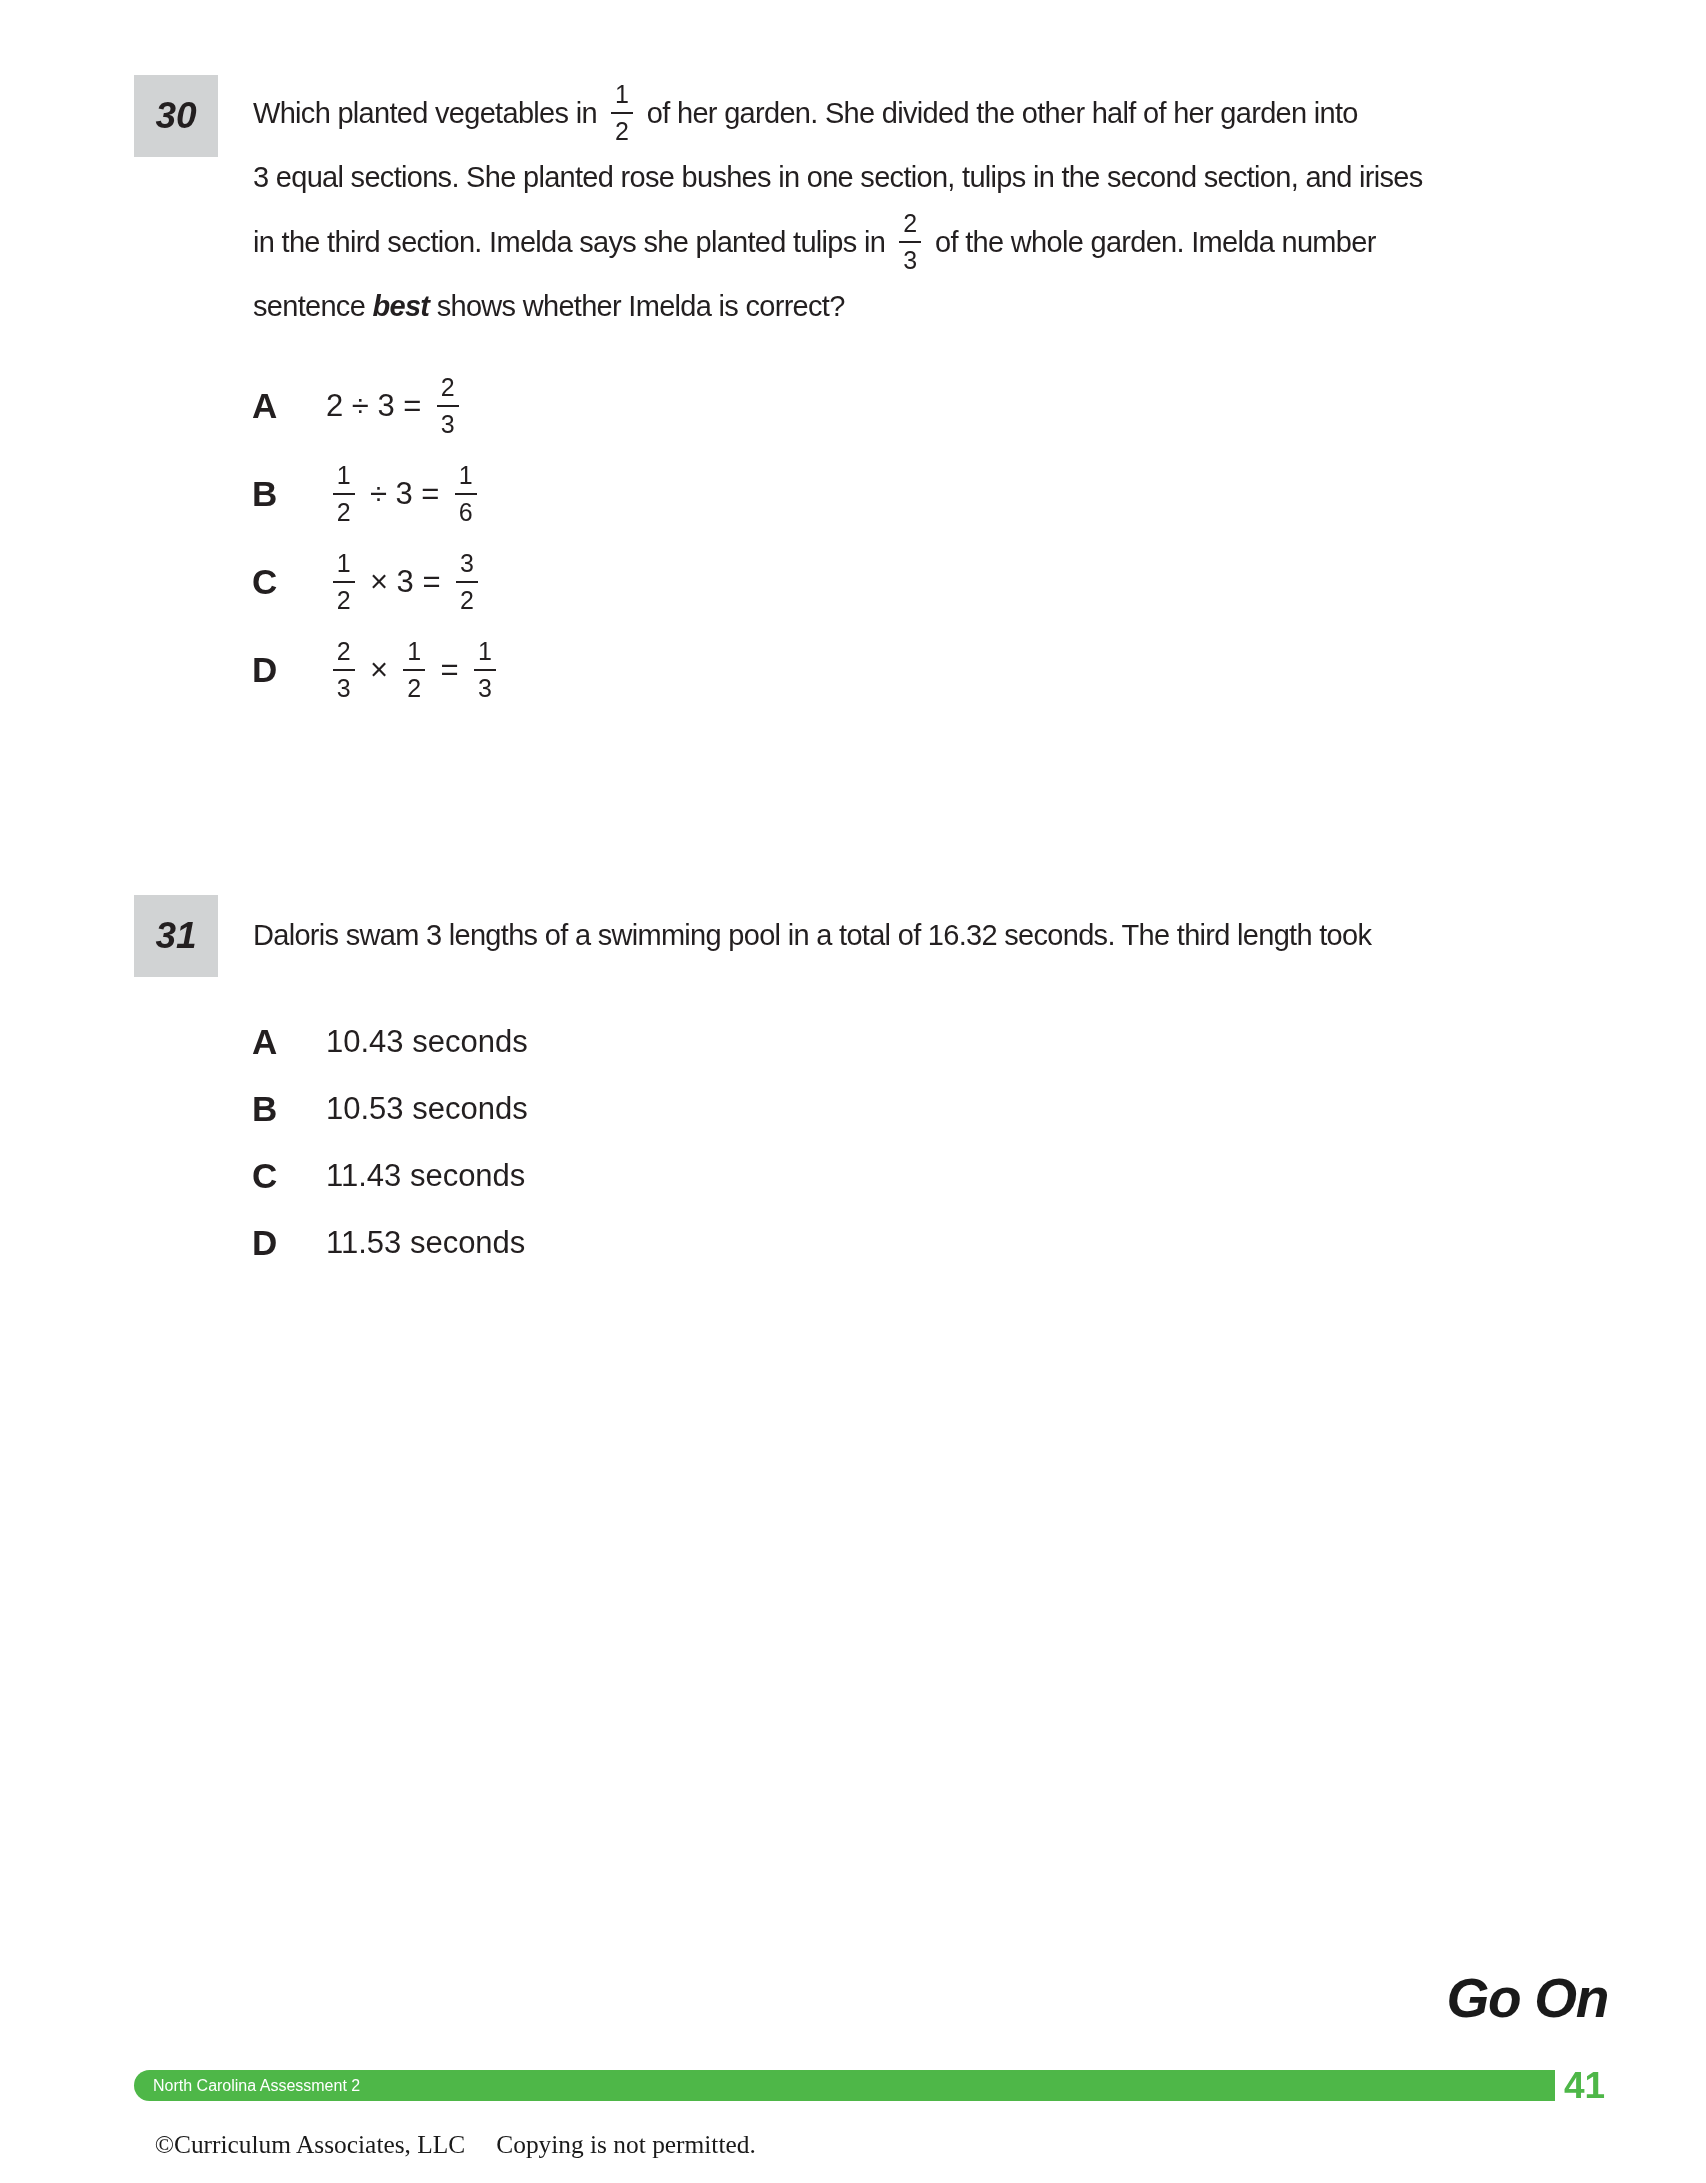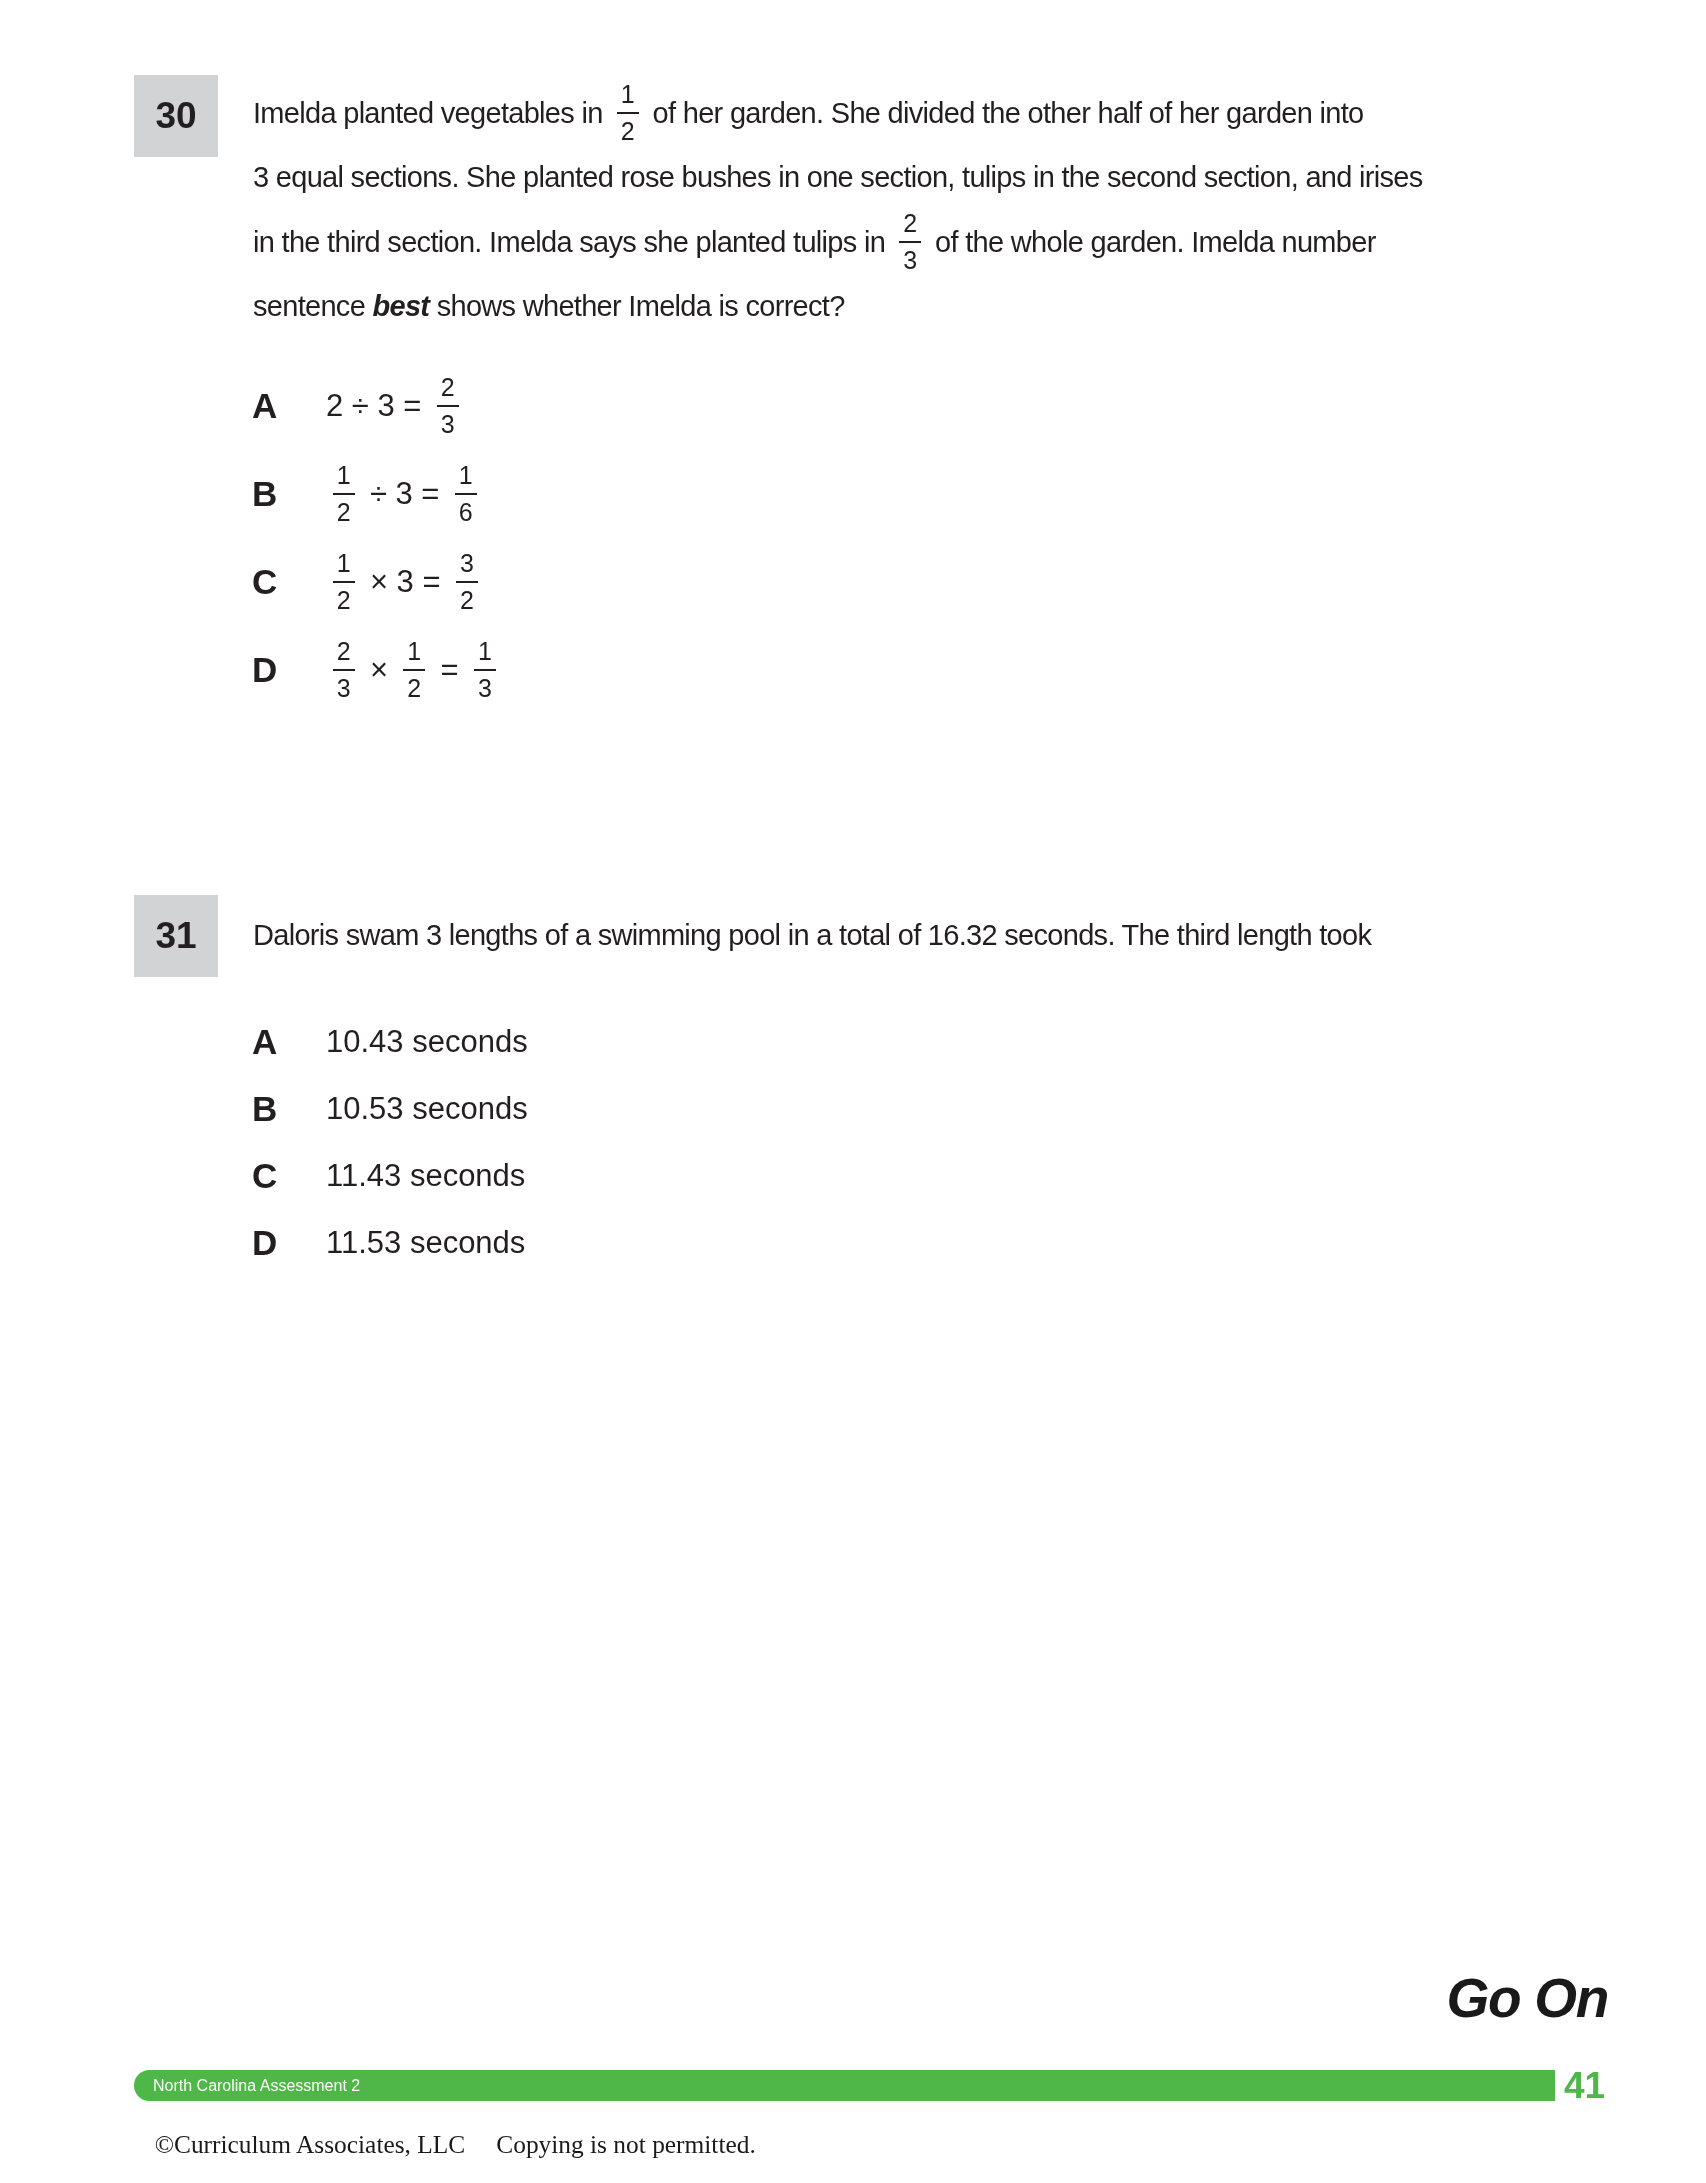--- a/index.html
+++ b/index.html
@@ -9,21 +9,21 @@
   }
   html,body{margin:0;padding:0;}
   body{
     width:1706px;height:2183px;position:relative;background:#ffffff;
     font-family:"Liberation Sans",sans-serif;color:var(--ink);
     overflow:hidden;
   }
   .numbox{
     position:absolute;left:134px;width:84px;height:82px;background:var(--gray);
     display:flex;align-items:center;justify-content:center;
-    font-size:37px;font-weight:bold;color:var(--ink);
+    font-size:37px;font-weight:bold;color:var(--ink);font-style:italic;
   }
   #q30-box{top:75px;}
   #q31-box{top:895px;}
 
   .prompt{
     position:absolute;left:253px;font-size:29px;letter-spacing:-0.7px;
   }
   #q30-text{top:78px;}
   #q31-text{top:915px;}
   .qline{display:flex;align-items:center;white-space:pre;}
@@ -69,21 +69,21 @@
   }
   #copyright .notice{margin-left:31px;}
 </style>
 </head>
 <body>
 
 <div class="numbox" id="q30-box">
   <span>30</span>
 </div>
 <div class="prompt" id="q30-text">
-    <div class="qline tall"><span class="txt">Imelda planted vegetables in </span><span class="frac"><span class="fnum">1</span><span class="fden">2</span></span><span class="txt"> of her garden. She divided the other half of her garden into</span></div>
+    <div class="qline tall"><span class="txt">Which planted vegetables in </span><span class="frac"><span class="fnum">1</span><span class="fden">2</span></span><span class="txt"> of her garden. She divided the other half of her garden into</span></div>
     <div class="qline plain"><span class="txt">3 equal sections. She planted rose bushes in one section, tulips in the second section, and irises</span></div>
     <div class="qline tall"><span class="txt">in the third section. Imelda says she planted tulips in </span><span class="frac"><span class="fnum">2</span><span class="fden">3</span></span><span class="txt"> of the whole garden. Imelda number</span></div>
     <div class="qline plain"><span class="txt">sentence </span><span class="bi">best</span><span class="txt"> shows whether Imelda is correct?</span></div>
   </div>
 <div class="choices" id="q30-choices">
     <div class="choice-row">
       <span class="choice-letter">A</span>
       <span class="choice-body"><span class="txt">2 ÷ 3 = </span><span class="frac"><span class="fnum">2</span><span class="fden">3</span></span></span>
     </div>
     <div class="choice-row">

